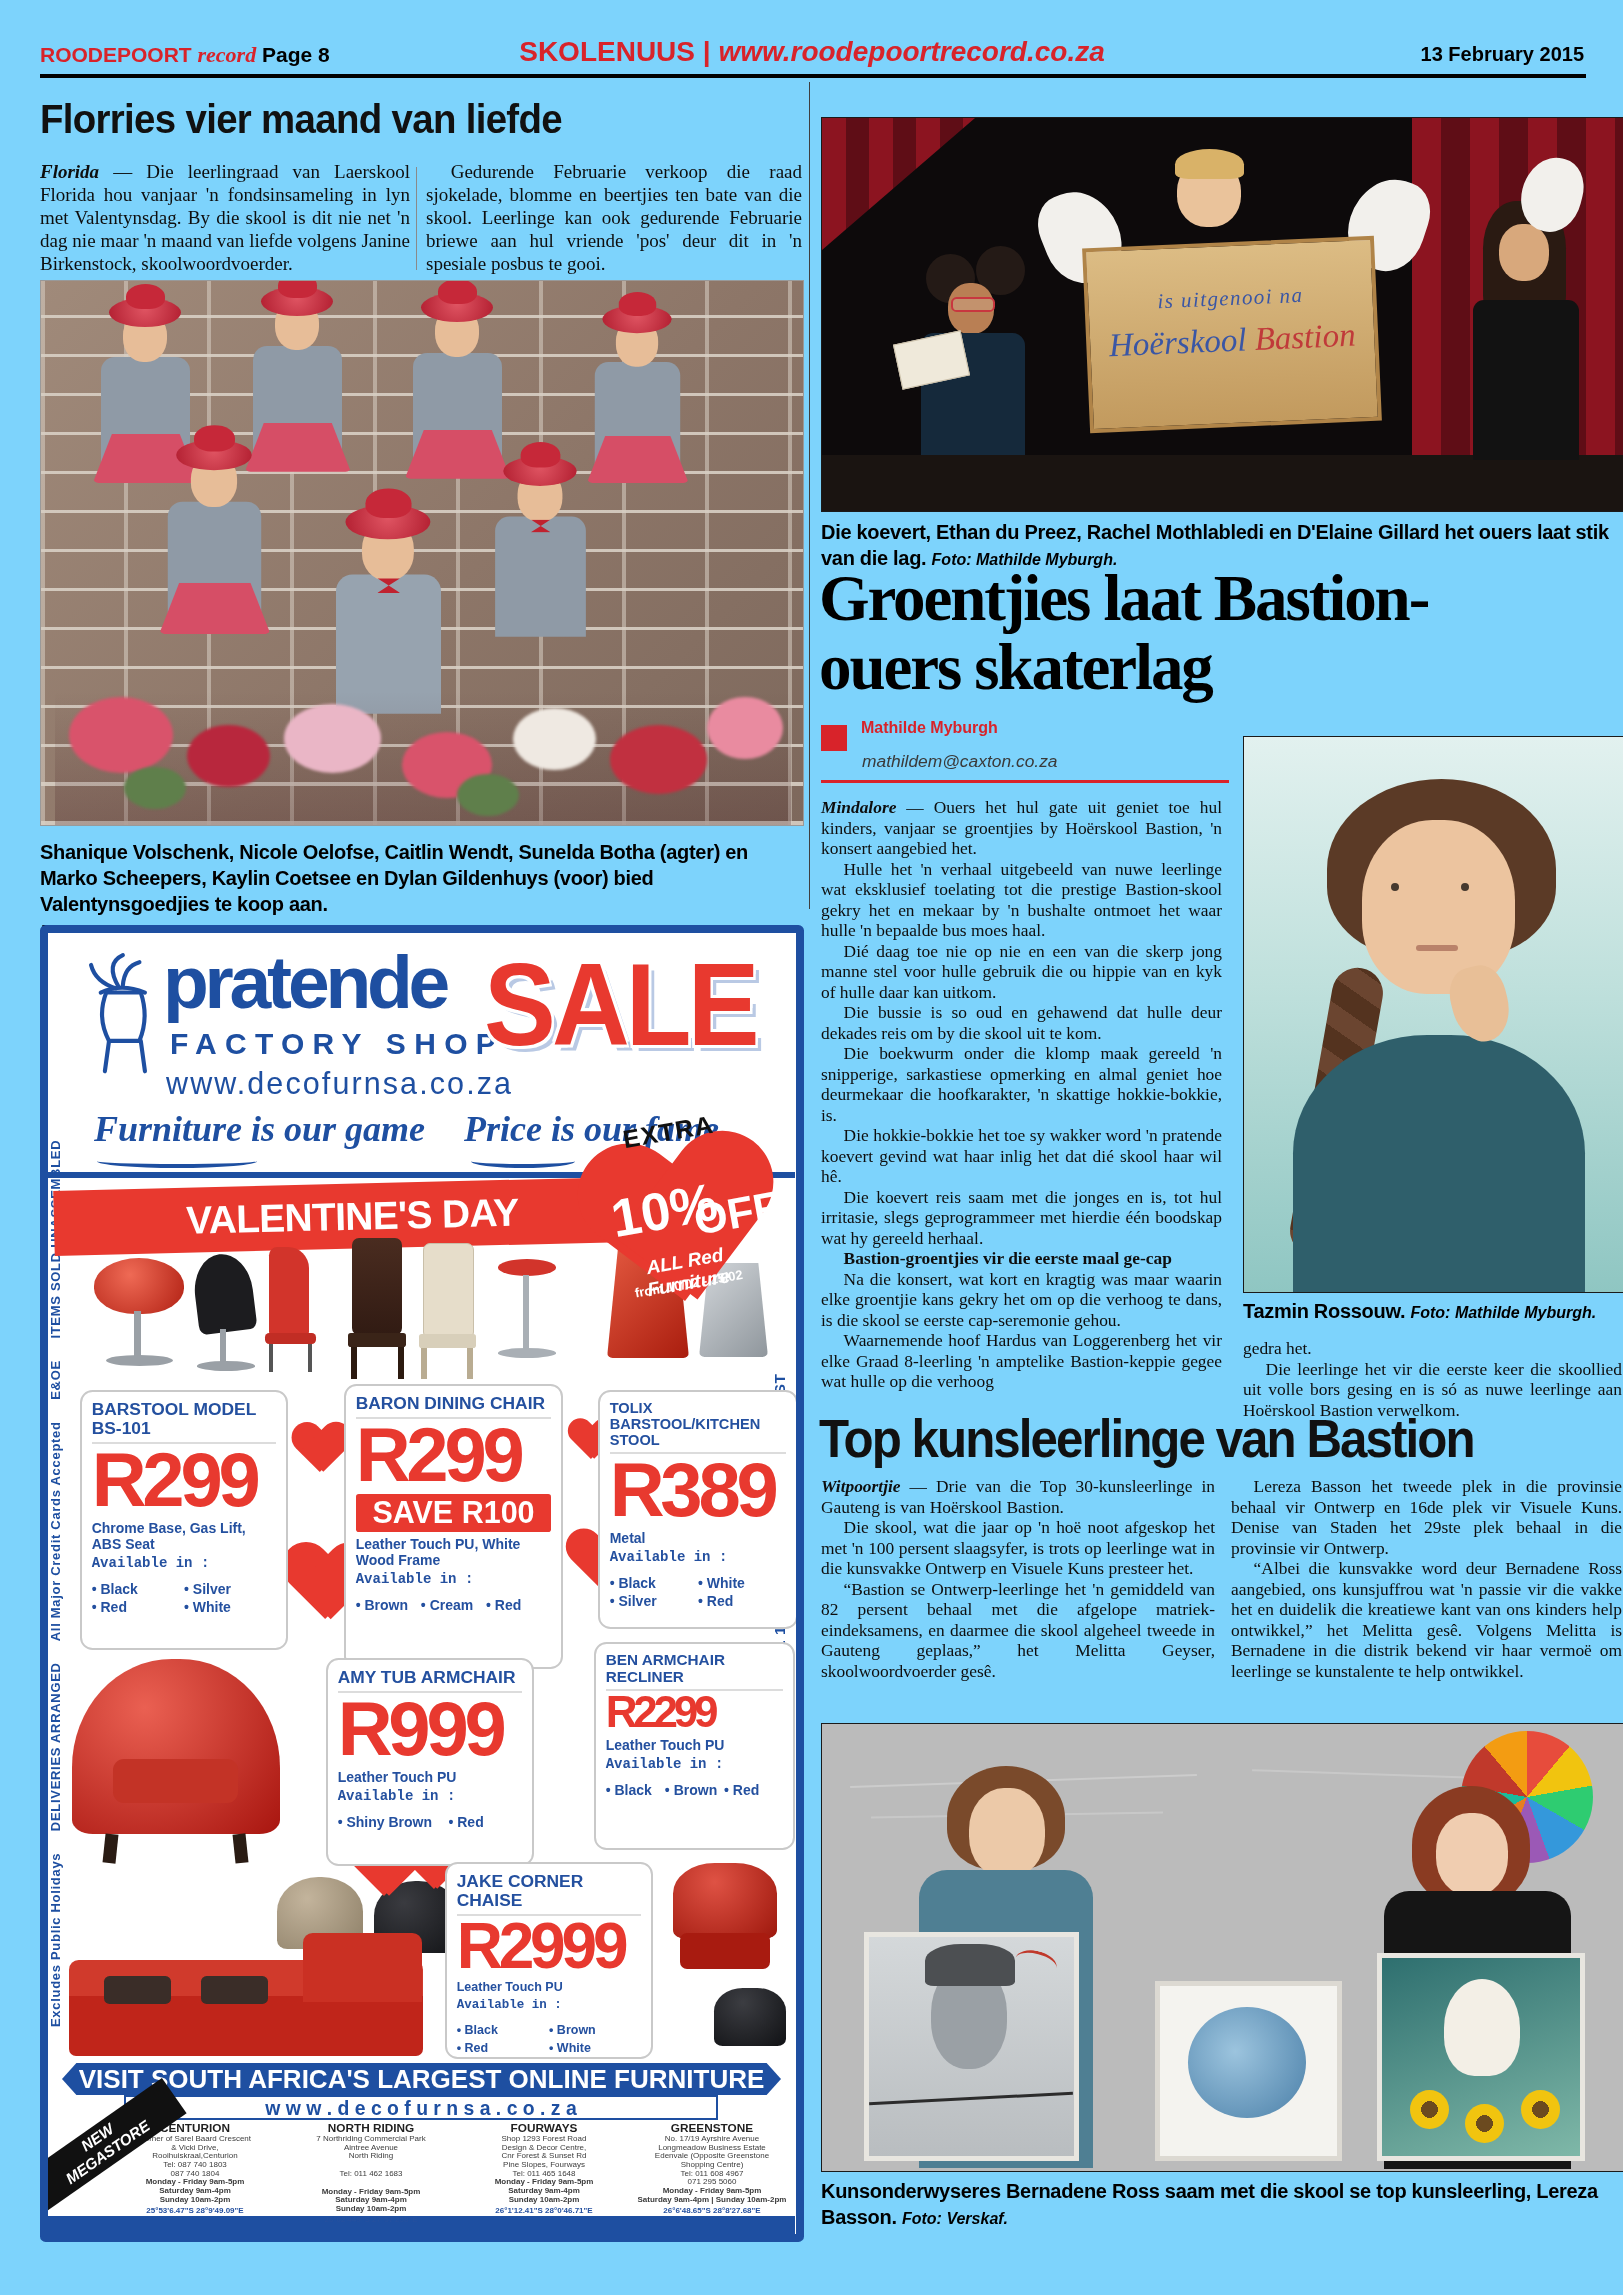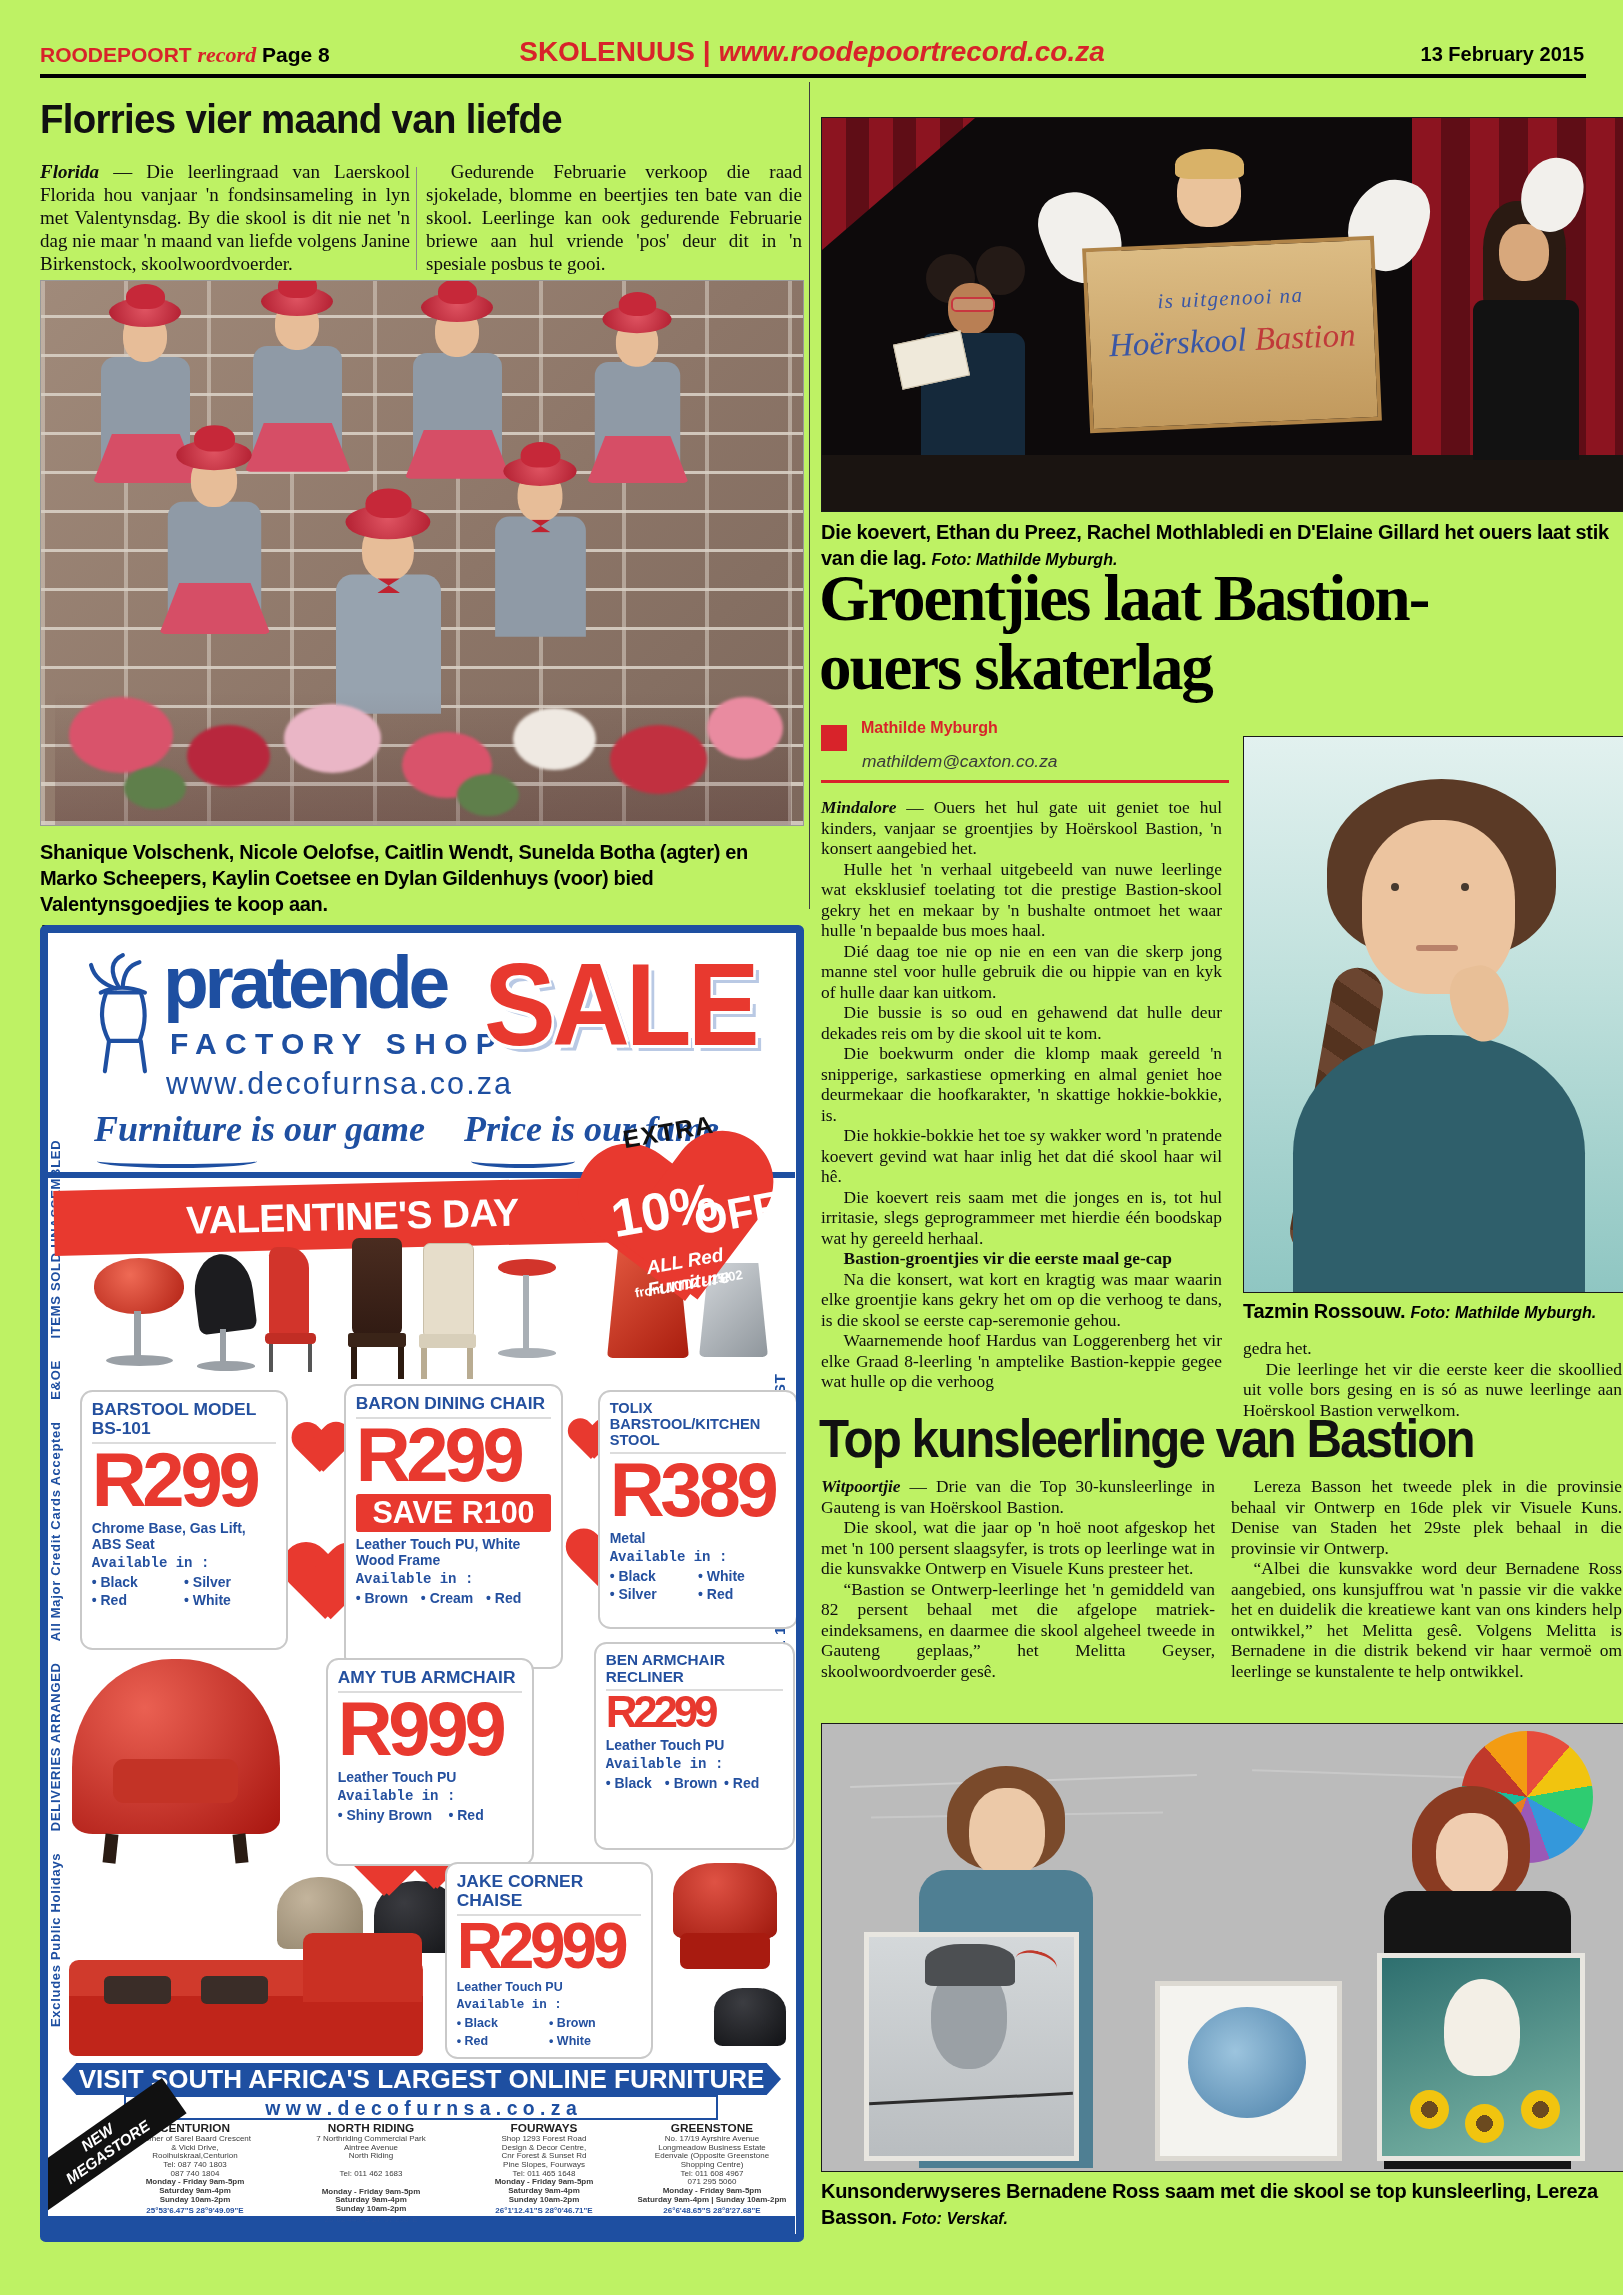--- a/index.html
+++ b/index.html
@@ -1,16 +1,16 @@
 <!DOCTYPE html>
 <html style="font-size:11px"><head>
 <meta charset="utf-8">
 <style>
   html,body{margin:0;padding:0;background:#e9e9e6;}
-  #page{position:relative;width:1624px;height:2295px;background:#bef264;font-family:"Liberation Sans",sans-serif;color:#111;overflow:hidden;}
+  #page{position:relative;width:1624px;height:2295px;background:#7dd3fc;font-family:"Liberation Sans",sans-serif;color:#111;overflow:hidden;}
   .abs{position:absolute;}
   p{margin:0;}
   .bodytext{font-family:"Liberation Serif",serif;text-align:justify;color:#0e0e0e;}
   .f-body{font-size:19px;line-height:23px;}
   .g-body{font-size:17.4px;line-height:20.5px;}
   .pind{text-indent:1.3em;}
   .dateline{font-weight:700;font-style:italic;}
   .subhead{font-weight:700;}
   .cap{font-weight:700;font-size:20px;line-height:26px;letter-spacing:-0.3px;color:#000;}
   .cap .cr{font-style:italic;font-size:16px;letter-spacing:0;}
@@ -18,21 +18,21 @@
   .rule-red{background:#d8232a;}
   
   #ad{position:absolute;left:40px;top:925px;width:764px;height:1317px;border:8.3px solid #1e4fa1;border-radius:5.6px;background:#fff;box-sizing:border-box;}
   #ad-inner{position:absolute;inset:0;overflow:hidden;}
   .strip{position:absolute;top:0;bottom:0;width:25px;color:#1e4fa1;font-weight:700;font-size:13px;letter-spacing:0.7px;writing-mode:vertical-rl;transform:rotate(180deg);white-space:pre;text-align:center;}
   .card{position:absolute;background:#fff;border:2.1px solid #c9c9c9;border-radius:12.5px;padding:8.3px 9.7px;box-sizing:border-box;z-index:4;}
   .card .t{color:#24509f;font-weight:700;font-size:17.4px;line-height:19px;border-bottom:2.1px solid #dcdcdc;padding-bottom:3.5px;}
   .card .pr{color:#e8392f;font-weight:700;letter-spacing:-4.2px;line-height:.95;font-size:76px;}
   .card .d{color:#24509f;font-weight:700;font-size:14px;line-height:16px;margin-top:4.2px;}
   .card .av{color:#24509f;font-weight:700;font-size:14px;margin-top:2.8px;font-family:Liberation Mono, monospace;}
-  .card .cols{display:flex;flex-wrap:wrap;margin-top:2px;}
+  .card .cols{display:flex;flex-wrap:wrap;margin-top:9px;}
   .card .clr{color:#24509f;font-weight:700;font-size:14px;width:50%;line-height:18px;}
   .card .clr::before{content:"• ";}
   .clr3{width:33.3% !important;}
   .save{background:#e8392f;color:#fff;font-weight:700;font-size:30.5px;text-align:center;border-radius:2.8px;margin-top:2.8px;padding:1.4px 0;}
   .heart{position:absolute;width:2em;height:1.9em;z-index:3;}
   .heart::before,.heart::after{content:"";position:absolute;top:0;width:1.08em;height:1.7em;border-radius:1em 1em 0 0;background:#e8392f;}
   .heart::before{left:.95em;transform:rotate(-45deg);transform-origin:0 100%;}
   .heart::after{left:0;transform:rotate(45deg);transform-origin:100% 100%;}
   .shape{position:absolute;}
   .store{position:absolute;text-align:center;color:#3c3c3c;font-size:8px;line-height:8.7px;z-index:4;}

